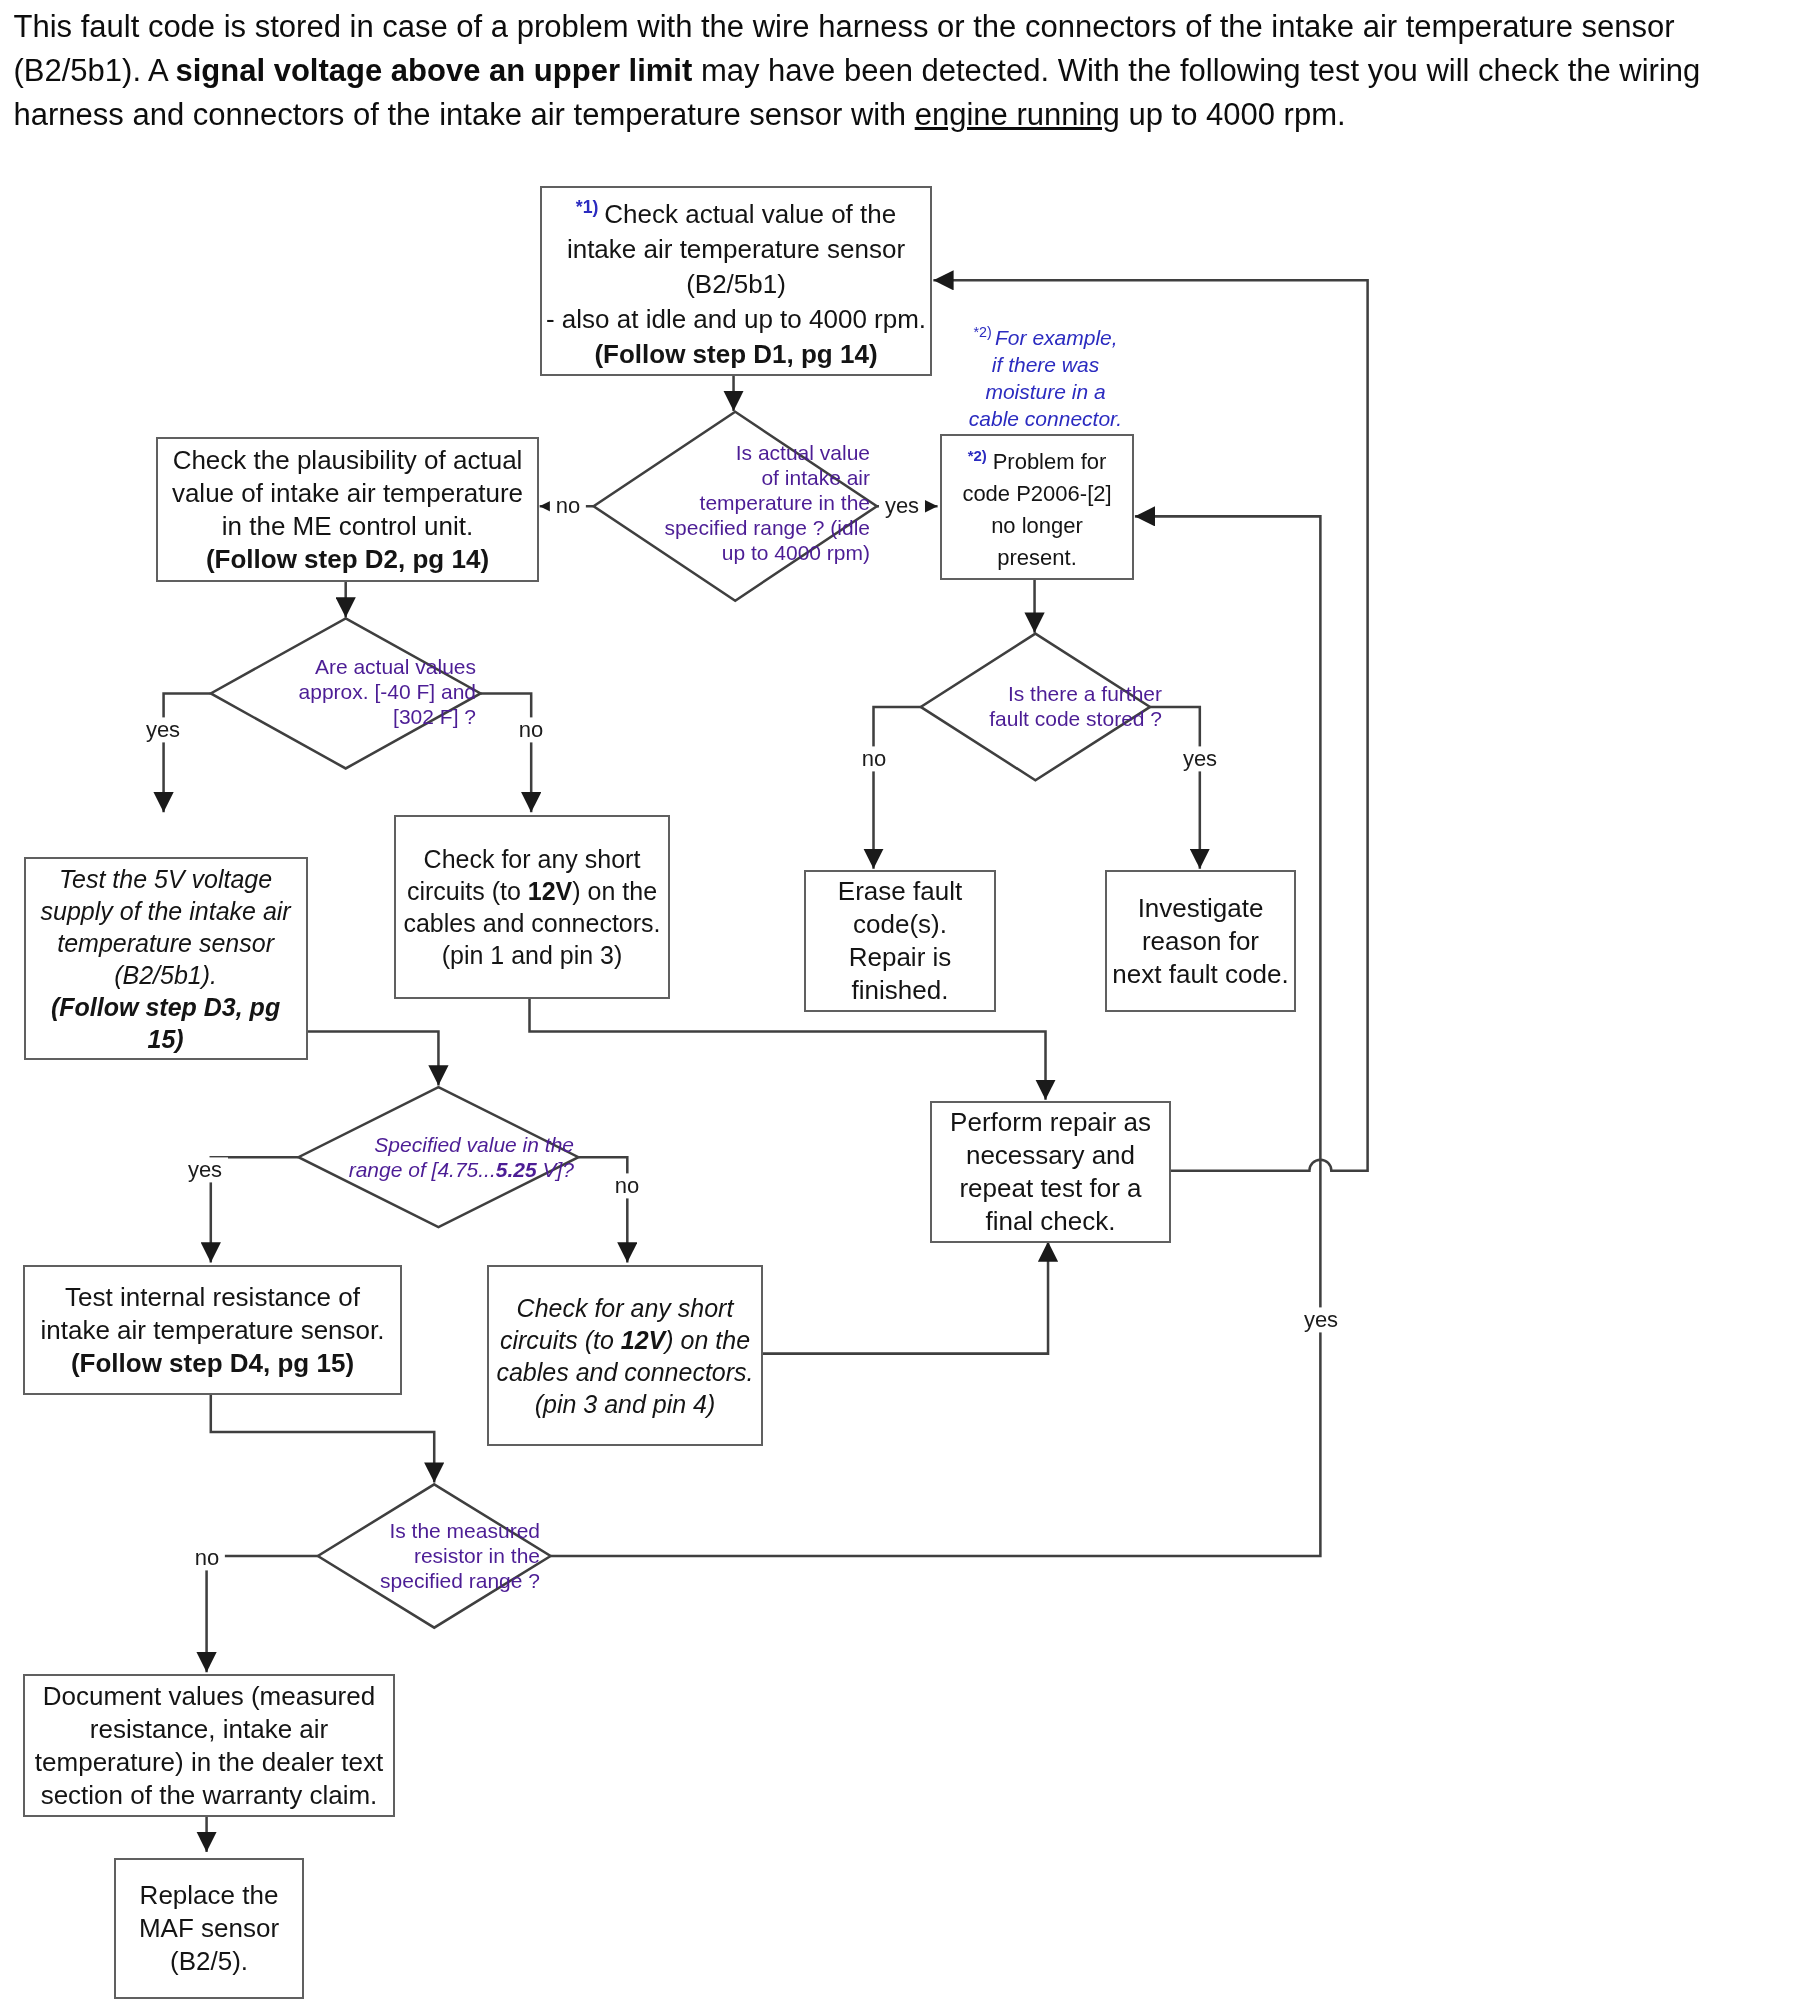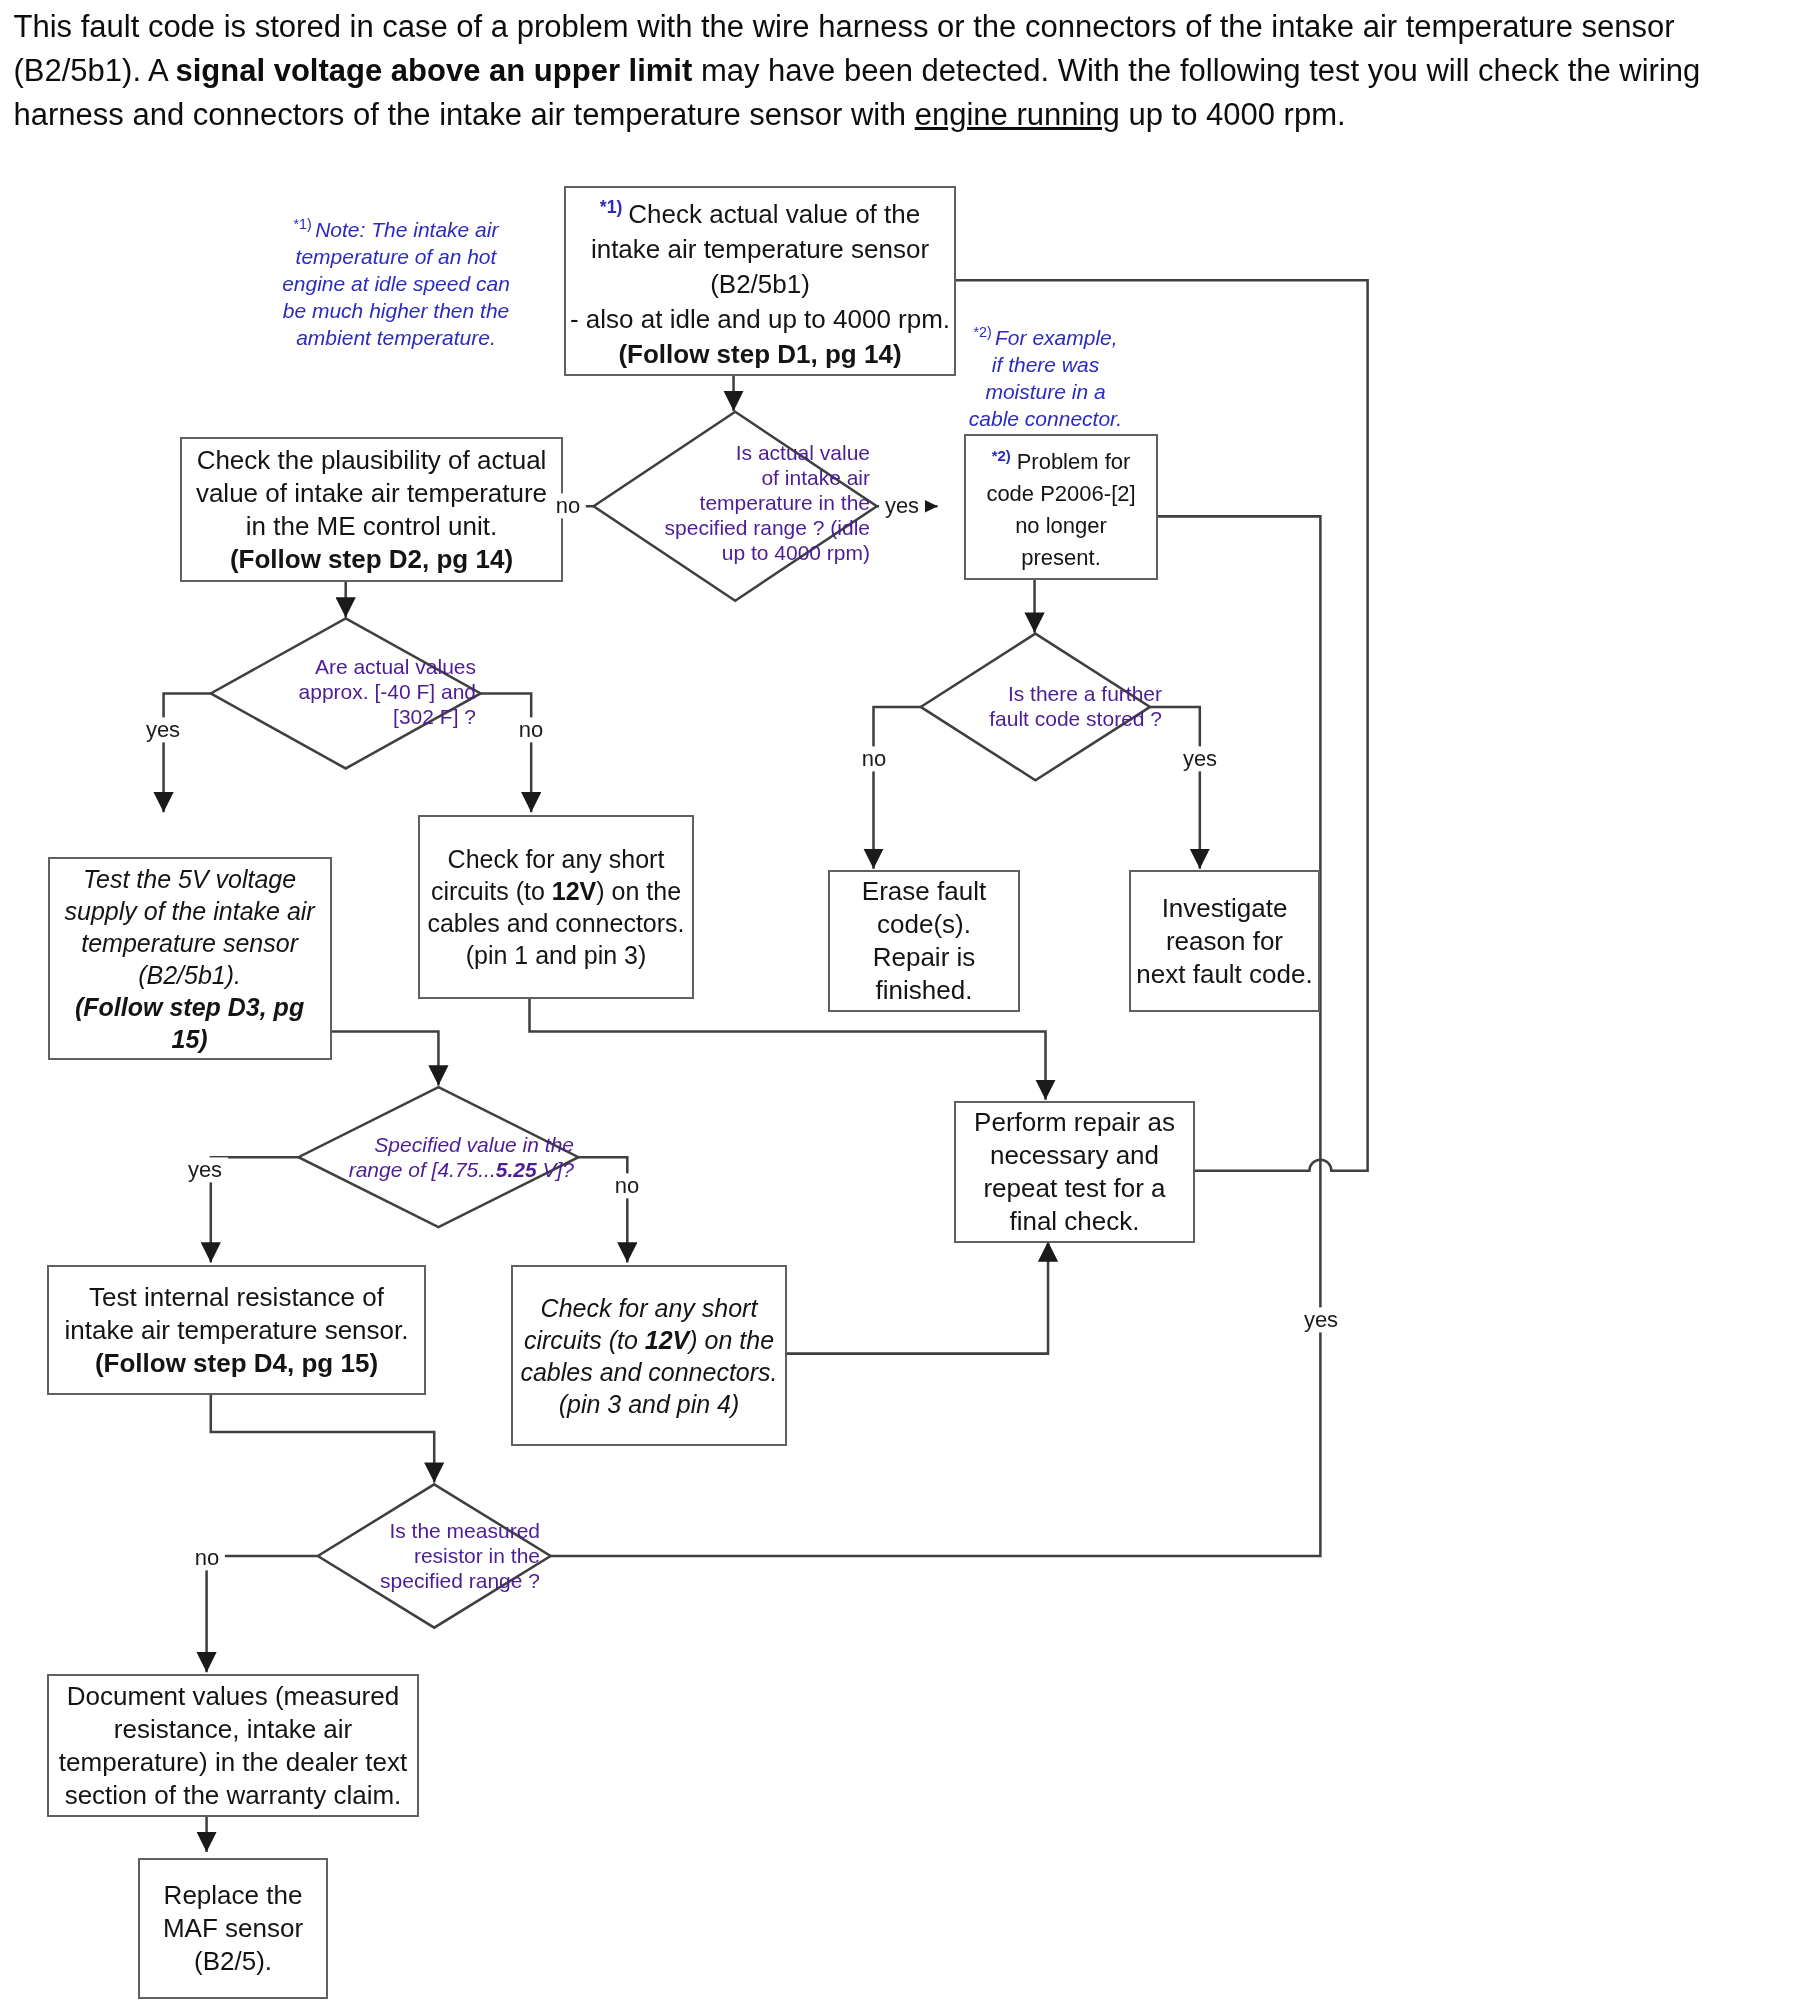--- a/index.html
+++ b/index.html
@@ -4,21 +4,21 @@
 <style>
   html,body{margin:0;padding:0;background:#fff;}
   #canvas{position:relative;width:1817px;height:2015px;background:#fff;overflow:hidden;
           font-family:"Liberation Sans",sans-serif;color:#111;}
   .hdr{position:absolute;left:13.5px;top:5px;width:1793px;font-size:31px;line-height:44px;color:#0d0d0d;}
   .hdr .b{font-weight:bold;}
   .u{text-decoration:underline;}
   svg.wires{position:absolute;left:0;top:0;z-index:1;}
   .box{position:absolute;z-index:2;background:#fff;border:2.5px solid #606060;
        display:flex;flex-direction:column;justify-content:center;align-items:center;
-       text-align:center;font-size:26px;line-height:33px;color:#141414;margin-left:24px;}
+       text-align:center;font-size:26px;line-height:33px;color:#141414;}
   .box .ln{white-space:nowrap;}
   .it{font-style:italic;}
   .b{font-weight:bold;}
   .dtext{position:absolute;z-index:2;text-align:right;font-size:21px;line-height:25px;color:#4c1d95;}
   .note{position:absolute;z-index:2;text-align:center;color:#2b2bc0;font-style:italic;
         font-size:21px;line-height:27px;}
   .mk{color:#2b2bc0;vertical-align:super;font-size:0.68em;font-style:normal;margin-right:5.9px;font-weight:bold;}
   .note .mk{font-weight:normal;margin-right:3.4px;}
   .elabel{position:absolute;z-index:3;transform:translate(-50%,-50%);background:#fff;
           font-size:22px;color:#1c1c1c;padding:0.8px 5.9px;line-height:23.6px;}
@@ -57,27 +57,20 @@
       <path d="M653,1845 L1566,1845 L1566,612 L1346,612" marker-end="url(#arr)"></path>
       <path d="M245,2150 L245,2196" marker-end="url(#arr)"></path>
       <polygon points="872,488 1040,600 872,712 704,600" fill="#fff"></polygon>
       <polygon points="410,733 570,822 410,911 250,822" fill="#fff"></polygon>
       <polygon points="1228,751 1364,838 1228,925 1092,838" fill="#fff"></polygon>
       <polygon points="520,1289 686,1372 520,1455 354,1372" fill="#fff"></polygon>
       <polygon points="515,1760 653,1845 515,1930 377,1845" fill="#fff"></polygon>
     </g>
   </svg>
 
-  <div class="note" style="left:278px;top:211px;width:236px;">
-    <div><span class="mk">*1)</span><span>Note: The intake air</span></div>
-    <div>temperature of an hot</div>
-    <div>engine at idle speed can</div>
-    <div>be much higher then the</div>
-    <div>ambient temperature.</div>
-  </div>
   <div class="note" style="left:955px;top:319px;width:181px;">
     <div><span class="mk">*2)</span><span>For example,</span></div>
     <div>if there was</div>
     <div>moisture in a</div>
     <div>cable connector.</div>
   </div>
 
   <div class="box" style="left:540px;top:186px;width:388px;height:186px;line-height:35px;">
     <div class="ln"><span class="mk">*1)</span><span>Check actual value of the</span></div>
     <div class="ln">intake air temperature sensor</div>

